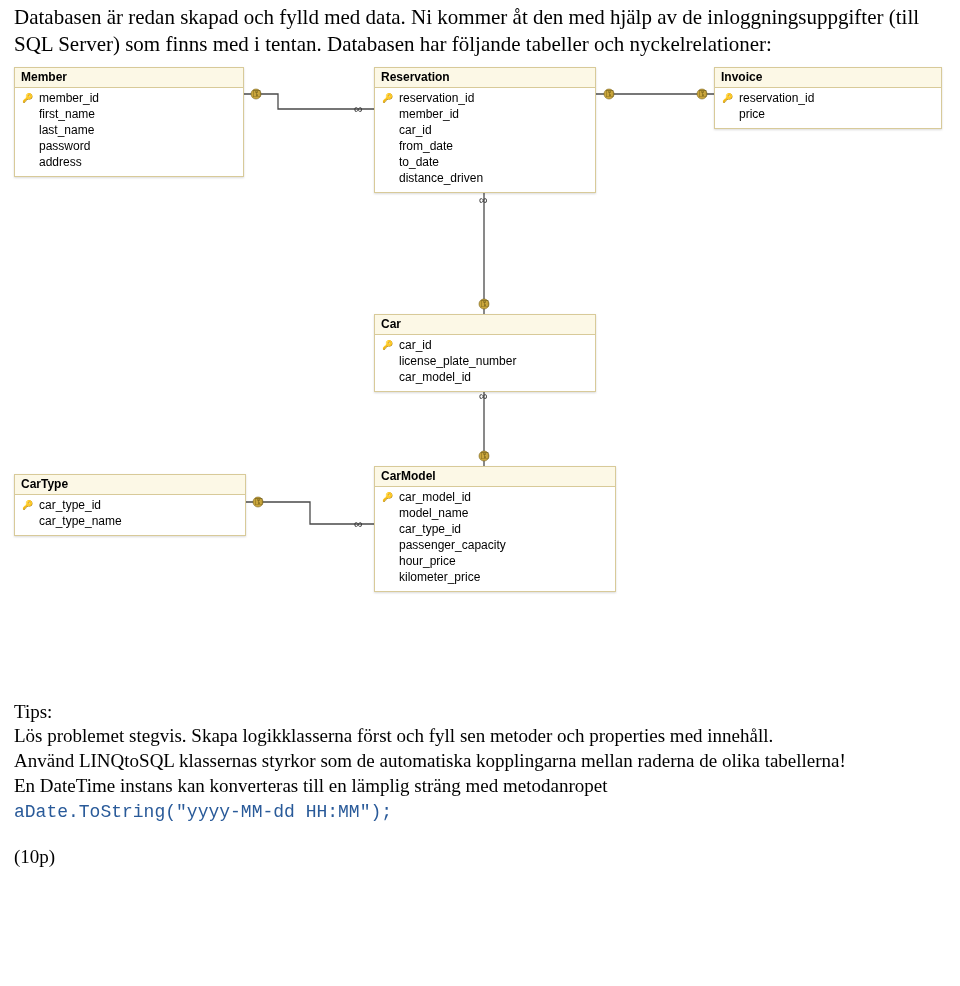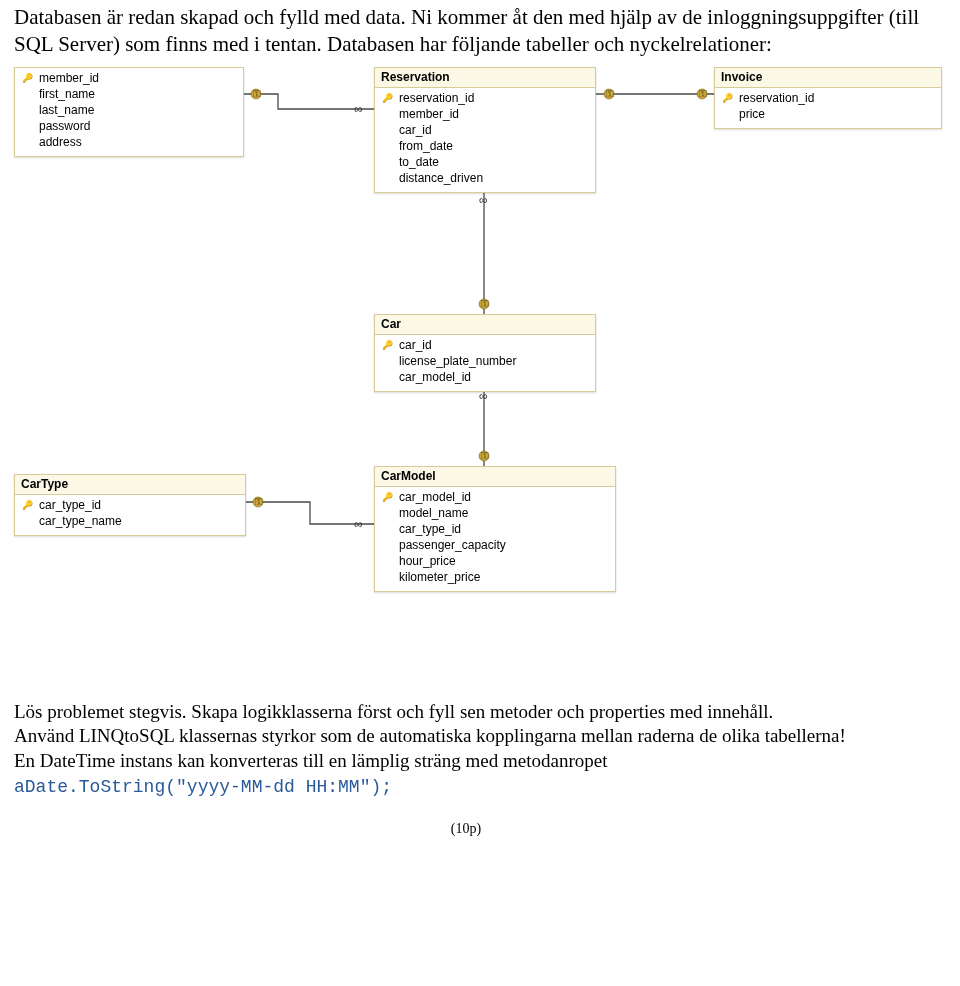--- a/index.html
+++ b/index.html
@@ -17,21 +17,21 @@
 #t-member{left:0;top:3px;width:230px}
 #t-reservation{left:360px;top:3px;width:222px}
 #t-invoice{left:700px;top:3px;width:228px}
 #t-car{left:360px;top:250px;width:222px}
 #t-carmodel{left:360px;top:402px;width:242px}
 #t-cartype{left:0;top:410px;width:232px}
 
 .tips{margin-top:38px;font-size:19px;line-height:1.3}
 .tips p{margin:0}
 code{font-family:Consolas,"Courier New",monospace;font-size:18px;color:#295a99}
-.points{text-align:center;font-size:14px;margin-top:22px;padding-right:28px}
+.points{text-align:left;font-size:19px;margin-top:22px;padding-right:28px}
 </style>
 </head>
 <body>
 
 <div class="page">
 
   <p class="para">Databasen är redan skapad och fylld med data. Ni kommer åt den med hjälp av de inloggningsuppgifter (till SQL Server) som finns med i tentan. Databasen har följande tabeller och nyckelrelationer:</p>
 
   <div class="diagram">
 
@@ -74,20 +74,21 @@
           <text x="467" y="395" fill="#5a4a10" stroke="none">⚿</text>
 
         <circle cx="244" cy="438" r="5"></circle>
           <text x="241" y="441" fill="#5a4a10" stroke="none">⚿</text>
 
         <text x="340" y="464" fill="#333" stroke="none" font-size="12">∞</text>
       </g>
     </svg>
 
     <div class="tbl" id="t-member">
+      <div class="hdr">Member</div>
       <div class="rows">
           <div class="row">
             <span class="ic" style="font-size: 9px;">🔑</span>
             <span class="nm">member_id</span>
           </div>
           <div class="row">
             <span class="ic"></span>
             <span class="nm">first_name</span>
           </div>
           <div class="row">
@@ -207,20 +208,21 @@
           <div class="row">
             <span class="ic"></span>
             <span class="nm">car_type_name</span>
           </div>
         </div>
     </div>
 
   </div>
 
   <div class="tips">
+    <p>Tips:</p>
     <p>Lös problemet stegvis. Skapa logikklasserna först och fyll sen metoder och properties med innehåll.</p>
     <p>Använd LINQtoSQL klassernas styrkor som de automatiska kopplingarna mellan raderna de olika tabellerna!</p>
     <p>
       <span>En DateTime instans kan konverteras till en lämplig sträng med metodanropet </span><br>
       <code>aDate.ToString("yyyy-MM-dd HH:MM");</code>
     </p>
   </div>
 
   <div class="points">(10p)</div>
 

